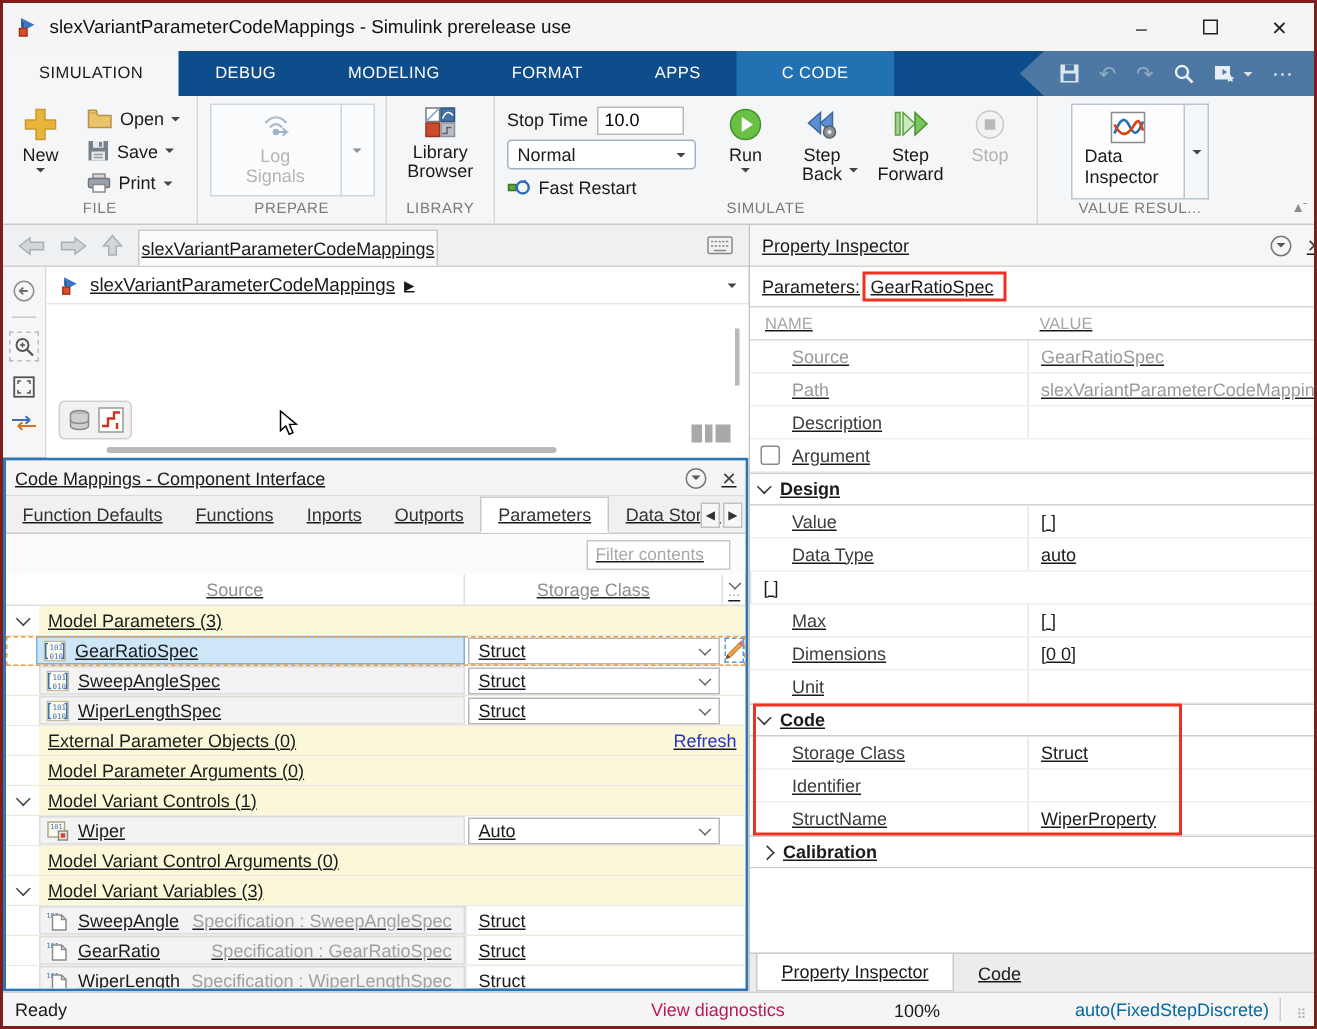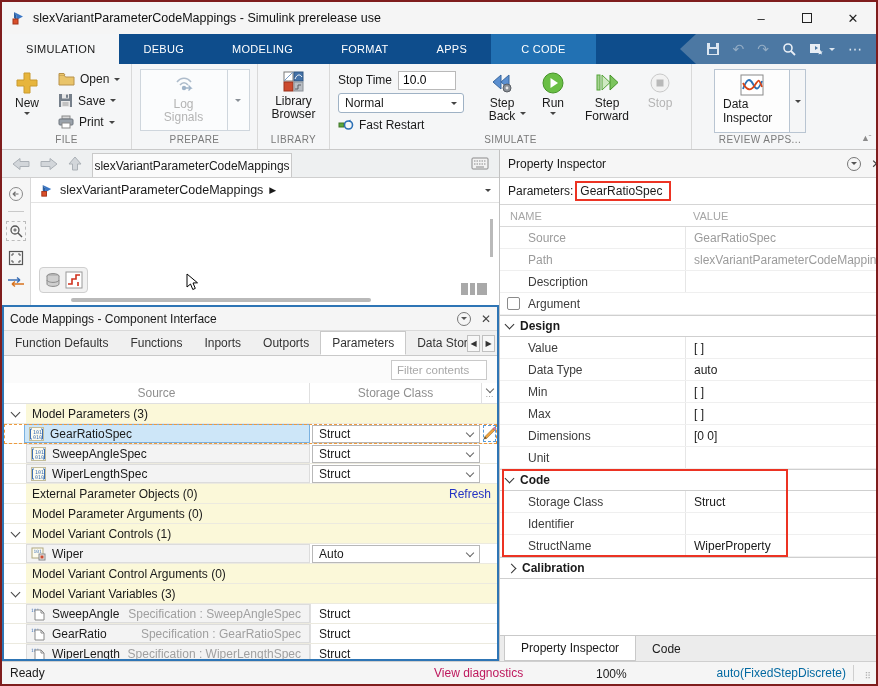--- a/index.html
+++ b/index.html
@@ -39,21 +39,21 @@
   .disabled, .disabled .lbl { color:#b4b4b4 !important; }
   .stopTimeRow { display:flex; align-items:center; gap:6px; height:22px; }
   .stop-input { width:58px; height:19px; border:1px solid #b9b9b9; background:#fff; font-size:12px; padding:0 4px; font-family:"Liberation Sans",sans-serif; }
   .mode-select { width:126px; height:20px; border:1px solid #9fb2c5; border-radius:3px; background:#fff; display:flex; align-items:center; padding:0 6px; justify-content:space-between; margin-top:2px;gap:28px; }
   .fastrow { display:flex; align-items:center; gap:5px; margin-top:5px; }
   .di-btn { border:1px solid #b9c5d2; background:#fdfdfd; display:flex; flex-direction:column; align-items:center; padding:3px 8px 0 8px; }
   .di-caret { width:16px; display:flex; align-items:center; justify-content:center; border:1px solid #b9c5d2; border-left:none; }
   .ribbon-collapse { position:absolute; right:6px; bottom:6px; color:#8a8a8a; font-size:9px; }
 
   
-  .main { position:absolute; top:148px; left:0; right:0; bottom:23px; display:flex; }
+  .main { position:absolute; top:148px; left:0; right:0; bottom:23px; display:flex;text-decoration:underline; }
   .left-pane { width:506px; display:flex; flex-direction:column; background:#f0f0f0; }
   .right-pane { flex:1; display:flex; flex-direction:column; background:#fff; border-left:1px solid #c2c2c2; }
 
   
   .doc-tabbar { height:28px; background:#eef0f1; border-bottom:1px solid #cfcfcf; display:flex; align-items:stretch; position:relative; }
   .nav-arrows { display:flex; align-items:center; gap:10px; padding:0 10px; }
   .doc-tab { margin-top:3px; width:200px; background:#fbfbfb; border:1px solid #c9c9c9; border-bottom:none; display:flex; align-items:center; justify-content:center; font-size:12px; }
   .kb-icon { position:absolute; right:10px; top:7px; }
 
   
@@ -312,41 +312,41 @@
             <span class="icon">
                 <svg width="16" height="12" viewBox="0 0 16 12">
                   <rect x="1" y="4" width="5" height="4" fill="#5da83c" stroke="#3f7527"></rect>
                   <circle cx="10.5" cy="6" r="4" fill="none" stroke="#2a6fb5" stroke-width="1.6"></circle>
                   <path d="M10.5 2 l2 -1.4 v2.8 Z" fill="#2a6fb5"></path>
                 </svg>
               </span>
             <span>Fast Restart</span>
           </div>
         </div>
+        <div class="vbtn" style="width:46px;">
+          <span class="icon">
+              <svg width="24" height="24" viewBox="0 0 24 24">
+                <circle cx="12" cy="12" r="10" fill="#6abf45" stroke="#459428"></circle>
+                <path d="M9.5 7 L17 12 L9.5 17 Z" fill="#fff"></path>
+              </svg>
+            </span>
+          <span class="lbl">Run</span>
+          <span class="caret sm"></span>
+        </div>
         <div class="vbtn" style="width:56px;">
           <span class="icon">
               <svg width="26" height="24" viewBox="0 0 26 24">
                 <path d="M12 4 L4 11 L12 18 Z" fill="#5b8fd0" stroke="#39679e"></path>
                 <path d="M20 4 L12 11 L20 18 Z" fill="#5b8fd0" stroke="#39679e"></path>
                 <circle cx="18" cy="17" r="4" fill="#8a9097" stroke="#5a5f66"></circle>
                 <circle cx="18" cy="17" r="1.4" fill="#e8e8e8"></circle>
               </svg>
             </span>
           <span class="lbl" style="width:40px;">Step Back</span>
           <span class="caret sm" style="margin-top:-13px; margin-left:42px;"></span>
-        </div>
-        <div class="vbtn" style="width:46px;">
-          <span class="icon">
-              <svg width="24" height="24" viewBox="0 0 24 24">
-                <circle cx="12" cy="12" r="10" fill="#6abf45" stroke="#459428"></circle>
-                <path d="M9.5 7 L17 12 L9.5 17 Z" fill="#fff"></path>
-              </svg>
-            </span>
-          <span class="lbl">Run</span>
-          <span class="caret sm"></span>
         </div>
         <div class="vbtn" style="width:62px;">
           <span class="icon">
               <svg width="26" height="24" viewBox="0 0 26 24">
                 <rect x="3" y="4" width="3" height="15" fill="#a7d494" stroke="#55a339"></rect>
                 <path d="M8 4 L16 11.5 L8 19 Z" fill="#cfe9c2" stroke="#55a339"></path>
                 <path d="M16 4 L24 11.5 L16 19 Z" fill="#7cc45e" stroke="#459428"></path>
               </svg>
             </span>
           <span class="lbl" style="width:52px;">Step Forward</span>
@@ -375,21 +375,21 @@
                   <path d="M4 10 C8 18,12 18,16 12 S 20 6,23 14" stroke="#d84315" stroke-width="1.8" fill="none"></path>
                 </svg>
               </span>
             <span class="lbl" style="width:58px;">Data Inspector</span>
           </div>
           <div class="di-caret">
             <span class="caret sm"></span>
           </div>
         </div>
       </div>
-      <div class="glabel">REVIEW APPS...</div>
+      <div class="glabel">VALUE RESUL...</div>
     </div>
 
     <div class="ribbon-collapse">▲̄</div>
   </div>
 
   <div class="main">
     <div class="left-pane">
 
       <div class="doc-tabbar">
         <div class="nav-arrows">
@@ -784,21 +784,20 @@
         </div>
         <div class="pi-row">
           <div class="pi-name">Value</div>
           <div class="pi-value">[ ]</div>
         </div>
         <div class="pi-row">
           <div class="pi-name">Data Type</div>
           <div class="pi-value">auto</div>
         </div>
         <div class="pi-row">
-          <div class="pi-name">Min</div>
           <div class="pi-value">[ ]</div>
         </div>
         <div class="pi-row">
           <div class="pi-name">Max</div>
           <div class="pi-value">[ ]</div>
         </div>
         <div class="pi-row">
           <div class="pi-name">Dimensions</div>
           <div class="pi-value">[0 0]</div>
         </div>

